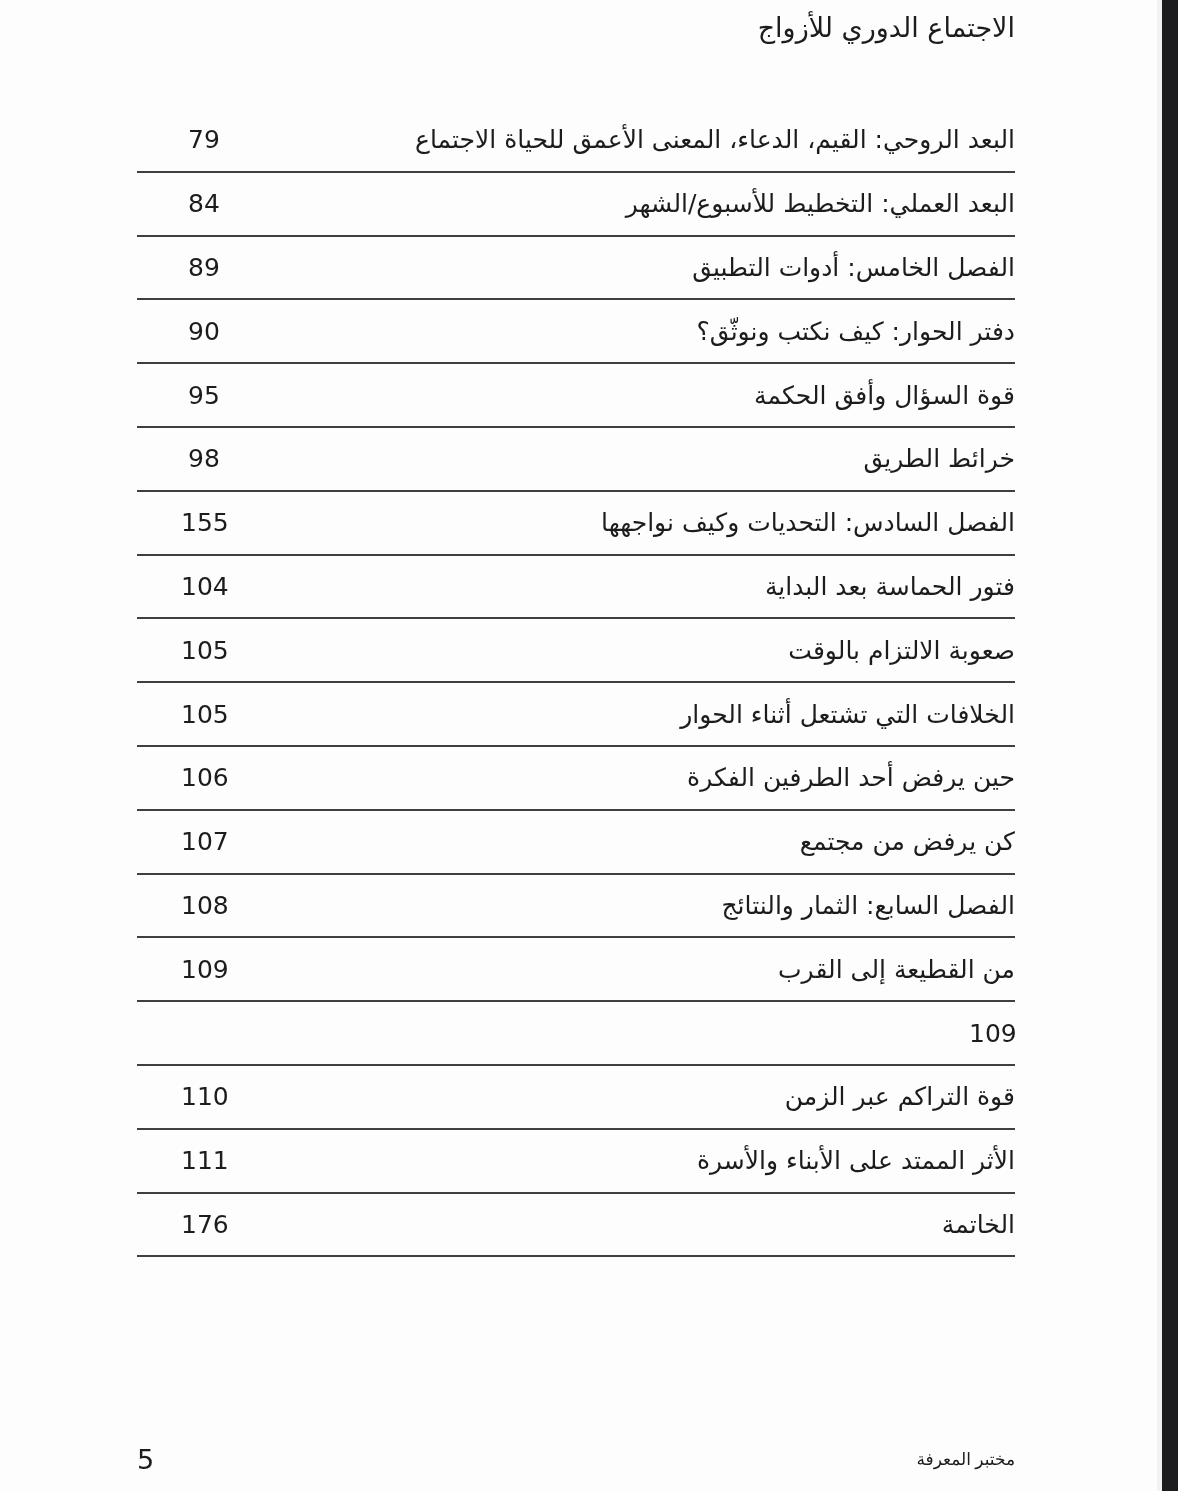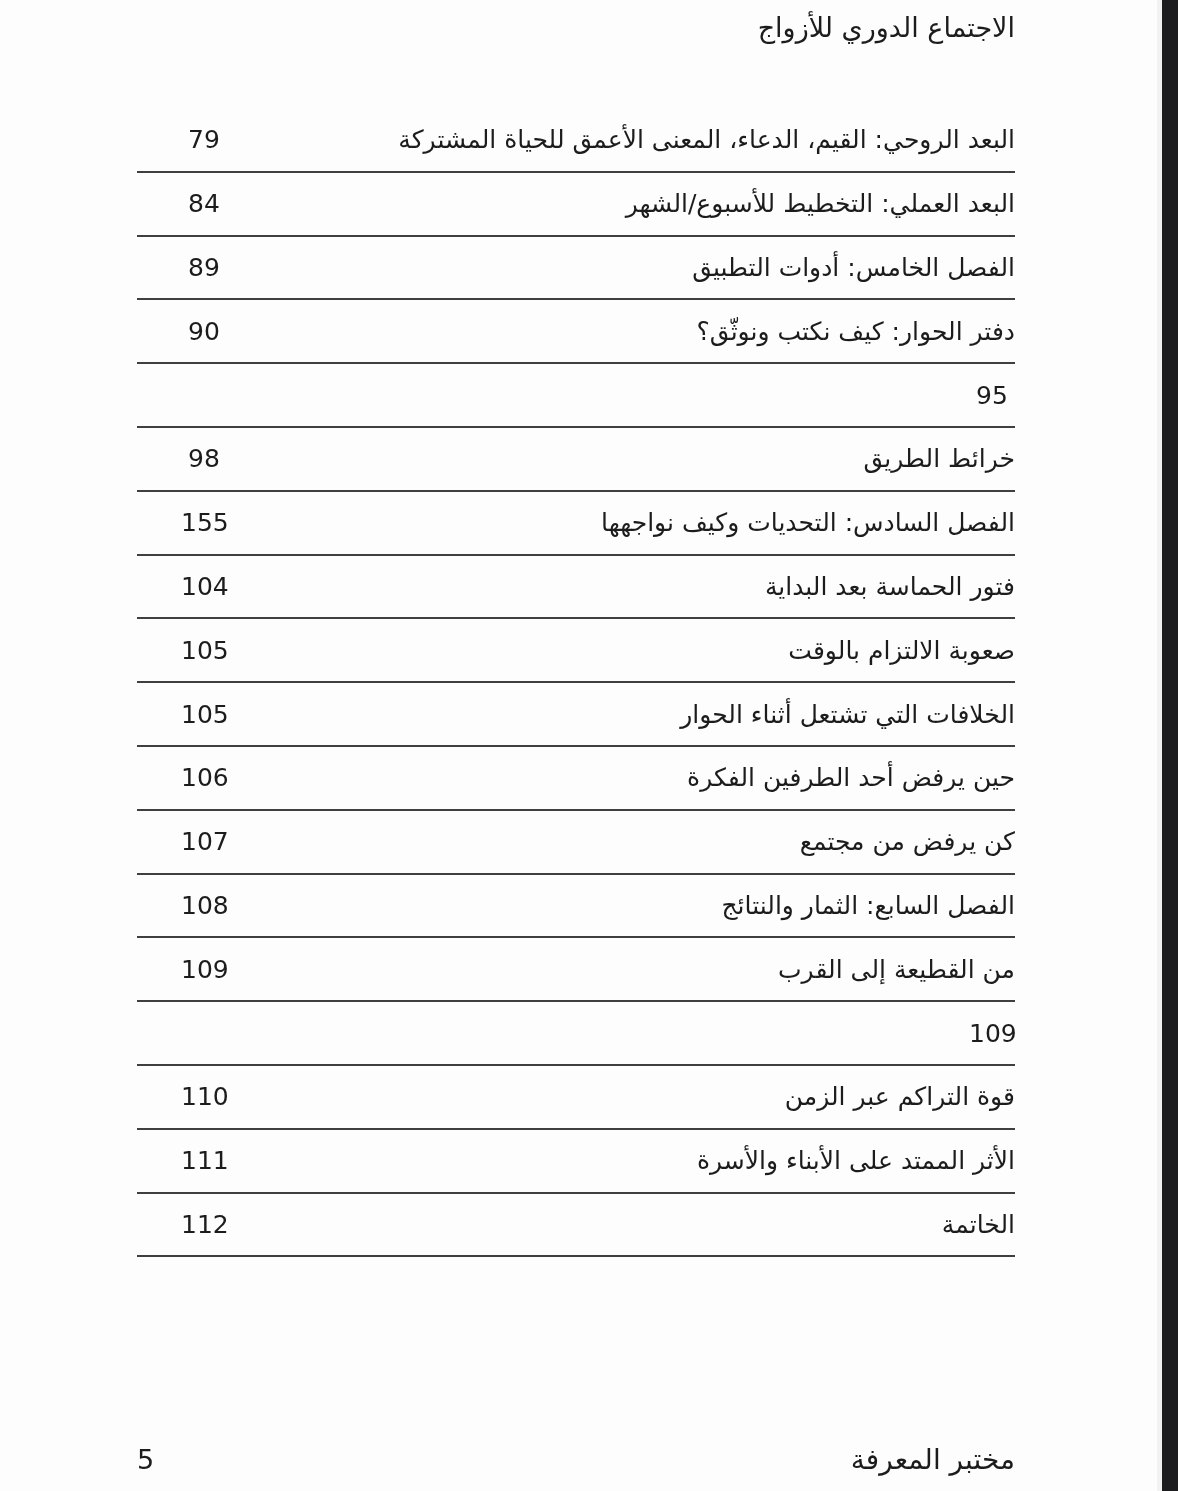--- a/index.html
+++ b/index.html
@@ -47,49 +47,50 @@
     font-size:25px;color:var(--ink);
   }
   .toc-row.chapter .toc-title,
   .toc-row.chapter .toc-page{
     font-weight:400;
   }
   .footer{
     position:absolute;top:1438px;left:137px;right:142px;height:42px;
     display:flex;flex-direction:row;justify-content:space-between;align-items:center;
   }
-  .footer-brand{font-size:28px;color:var(--ink);white-space:nowrap;}
+  .footer-brand{font-size:17px;color:var(--ink);white-space:nowrap;font-family:Liberation Serif, serif;}
   .footer-folio{font-size:27px;color:var(--ink);direction:ltr;}
 </style>
 </head>
 <body>
 
 <div class="viewport">
   <div class="page" dir="rtl">
 
     <div class="running-head">الاجتماع الدوري للأزواج</div>
 
     <div class="toc">
         <div class="toc-row">
-          <div class="toc-title">البعد الروحي: القيم، الدعاء، المعنى الأعمق للحياة المشتركة</div>
+          <div class="toc-title">البعد الروحي: القيم، الدعاء، المعنى الأعمق للحياة الاجتماع</div>
           <div class="toc-page">79</div>
         </div>
         <div class="toc-row">
           <div class="toc-title">البعد العملي: التخطيط للأسبوع/الشهر</div>
           <div class="toc-page">84</div>
         </div>
         <div class="toc-row chapter">
           <div class="toc-title">الفصل الخامس: أدوات التطبيق</div>
           <div class="toc-page">89</div>
         </div>
         <div class="toc-row">
           <div class="toc-title">دفتر الحوار: كيف نكتب ونوثّق؟</div>
           <div class="toc-page">90</div>
         </div>
         <div class="toc-row">
+          <div class="toc-title">قوة السؤال وأفق الحكمة</div>
           <div class="toc-page">95</div>
         </div>
         <div class="toc-row">
           <div class="toc-title">خرائط الطريق</div>
           <div class="toc-page">98</div>
         </div>
         <div class="toc-row chapter">
           <div class="toc-title">الفصل السادس: التحديات وكيف نواجهها</div>
           <div class="toc-page">155</div>
         </div>
@@ -127,21 +128,21 @@
         <div class="toc-row">
           <div class="toc-title">قوة التراكم عبر الزمن</div>
           <div class="toc-page">110</div>
         </div>
         <div class="toc-row">
           <div class="toc-title">الأثر الممتد على الأبناء والأسرة</div>
           <div class="toc-page">111</div>
         </div>
         <div class="toc-row chapter">
           <div class="toc-title">الخاتمة</div>
-          <div class="toc-page">112</div>
+          <div class="toc-page">176</div>
         </div>
       </div>
 
     <div class="footer">
       <div class="footer-brand">مختبر المعرفة</div>
       <div class="footer-folio">5</div>
     </div>
 
   </div>
 

